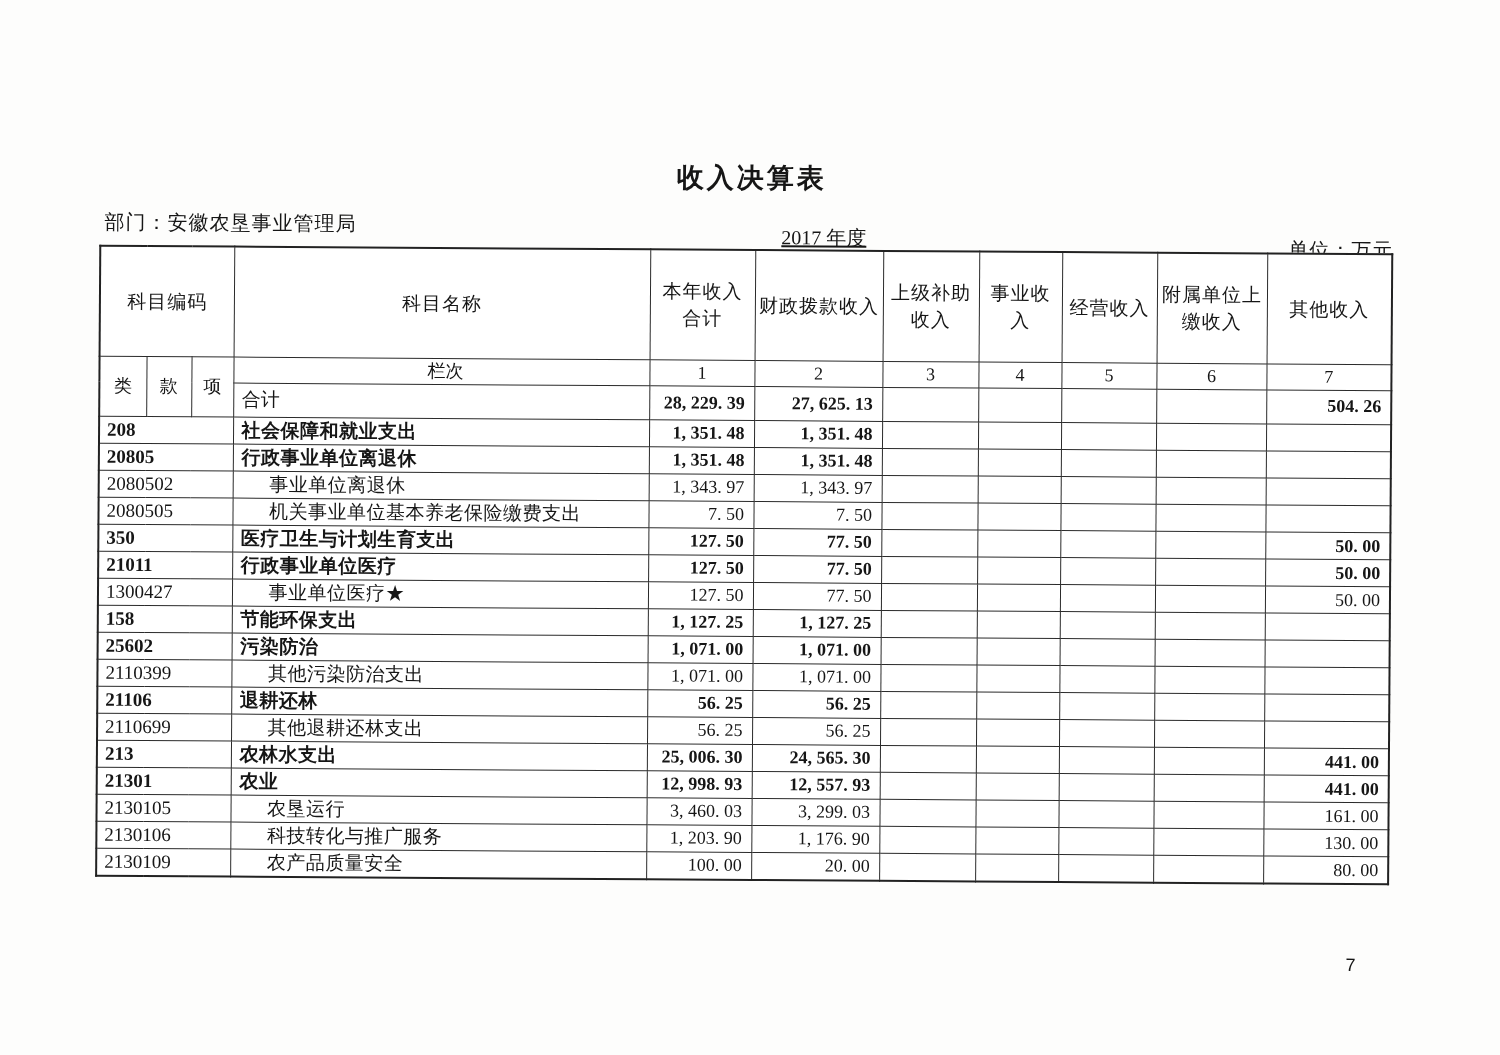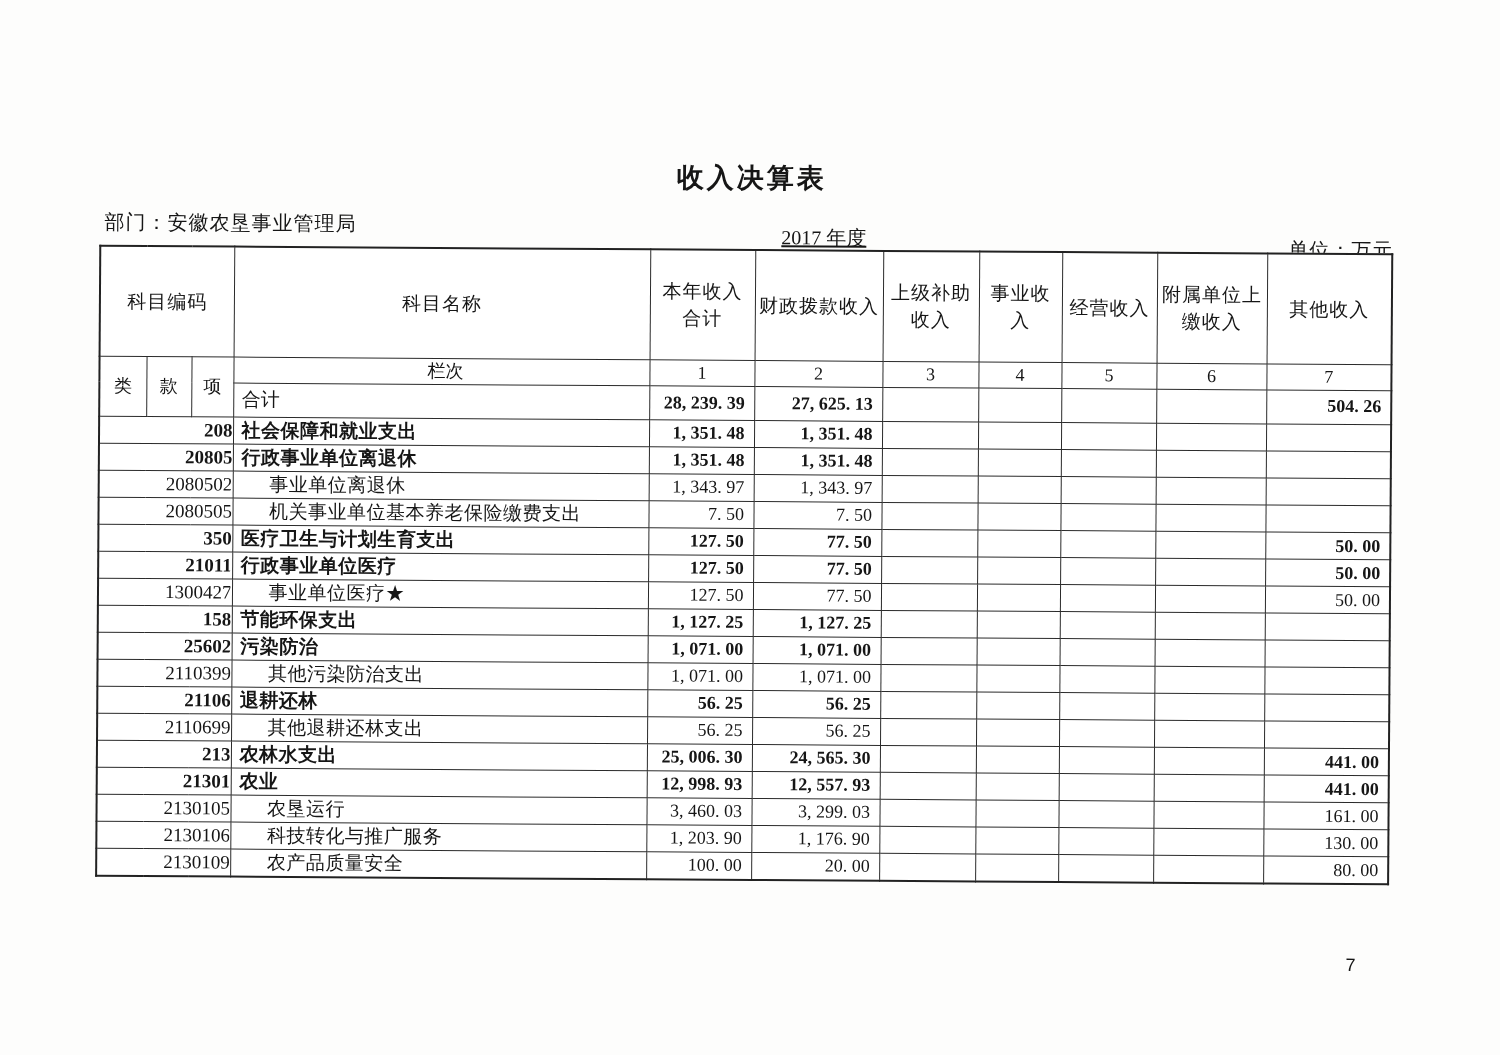--- a/index.html
+++ b/index.html
@@ -49,21 +49,21 @@
   tr.total-row { height: 34px; }
   tr.total-row th { font-size: 19px; text-align: left; padding-left: 8px; vertical-align: middle; }
   tr.total-row td { font-weight: bold; }
 
   td.val, tr.total-row td {
     font-size: 18px; text-align: right; padding-right: 9px; vertical-align: middle;
   }
   td.c7 { vertical-align: bottom; padding-bottom: 2px; }
 
   tbody tr { height: 27px; }
-  td.code { font-size: 19px; text-align: right; padding-left: 7px; vertical-align: middle; border-radius: 12px; }
+  td.code { font-size: 19px; text-align: left; padding-left: 7px; vertical-align: middle; }
   td.name { font-size: 19px; text-align: left; padding-left: 8px; vertical-align: middle; letter-spacing: 0.5px; }
   tr.lvl-class td { font-weight: bold; }
   tr.lvl-item td.name { padding-left: 36px; }
 
   .page-number { position: absolute; top: 951px; left: 1349px; font-size: 18px; font-family: "Liberation Sans", sans-serif; }
 </style>
 </head>
 <body>
 
 <div class="sheet">
@@ -115,21 +115,21 @@
         <th>1</th>
         <th>2</th>
         <th>3</th>
         <th>4</th>
         <th>5</th>
         <th>6</th>
         <th>7</th>
       </tr>
       <tr class="total-row">
         <th>合计</th>
-        <td class="val c1">28, 239. 39</td>
+        <td class="val c1">28, 229. 39</td>
         <td class="val c2">27, 625. 13</td>
         <td class="val c3"></td>
         <td class="val c4"></td>
         <td class="val c5"></td>
         <td class="val c6"></td>
         <td class="val c7">504. 26</td>
       </tr>
     </thead>
     <tbody>
         <tr class="lvl-class">

